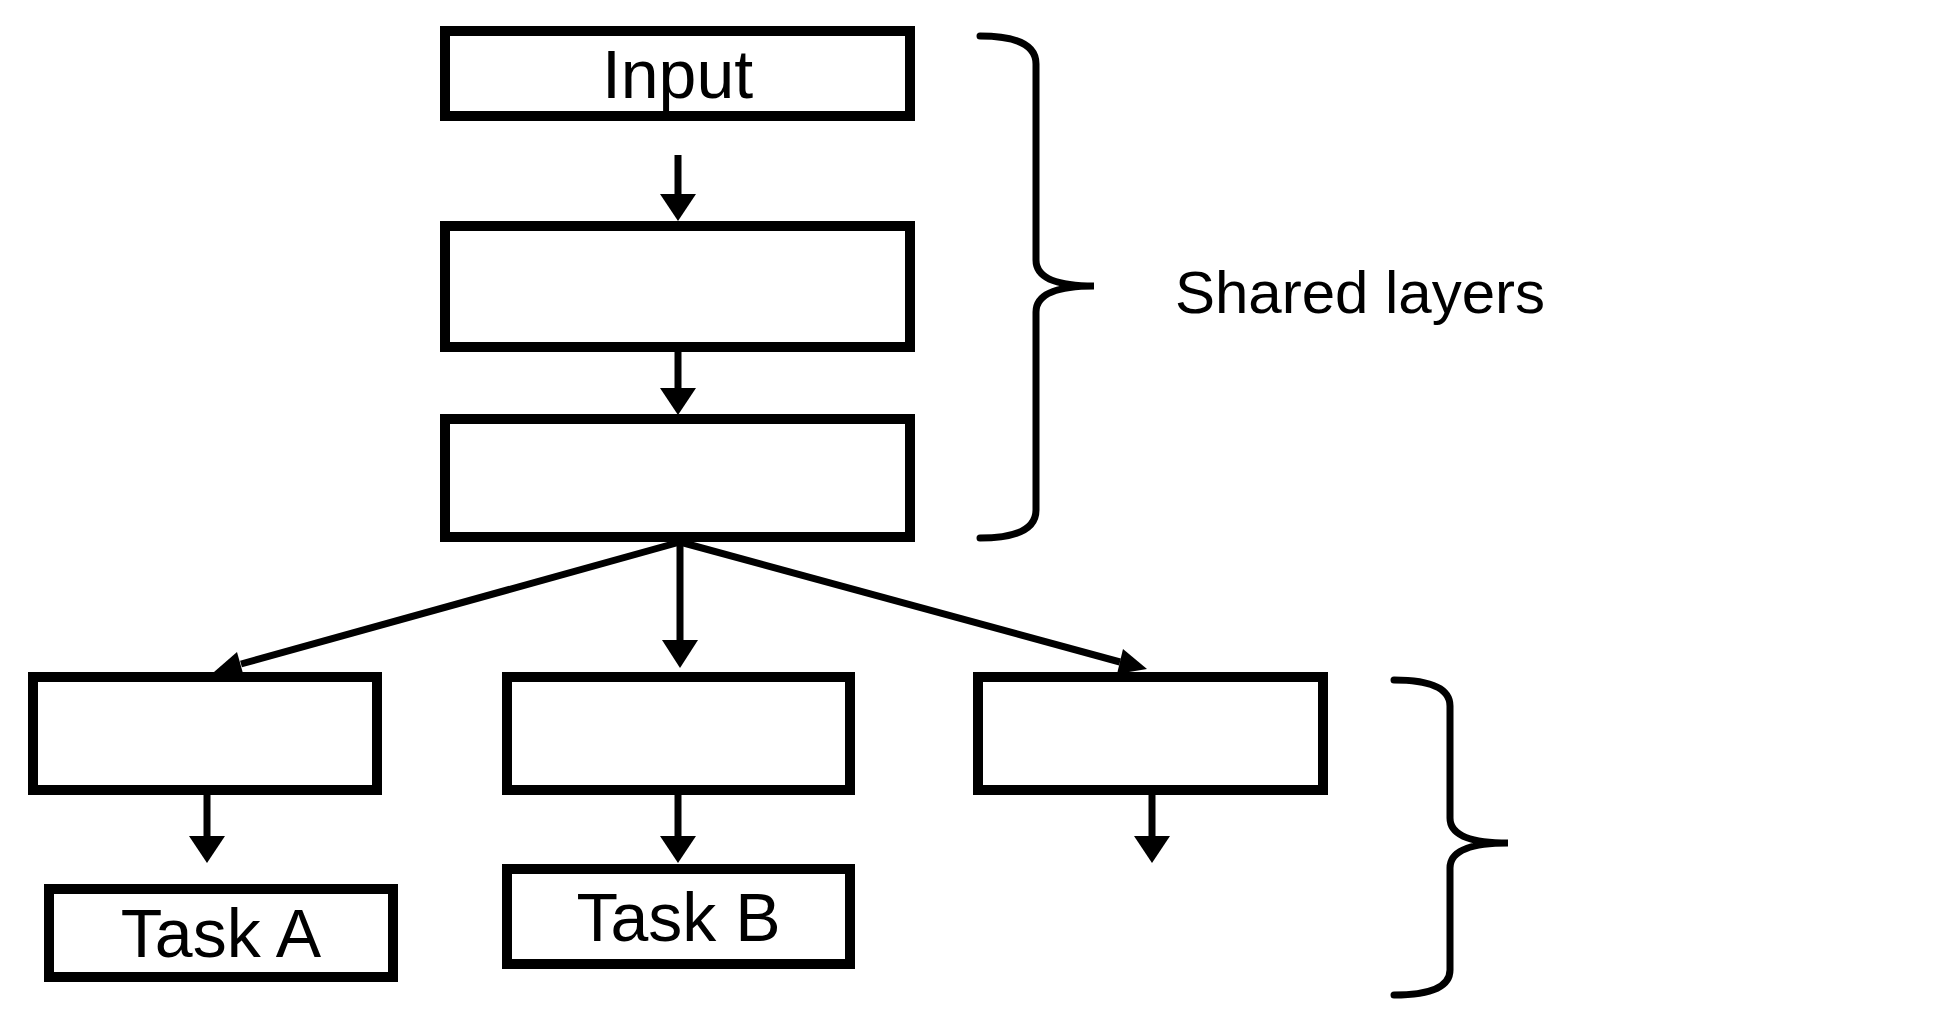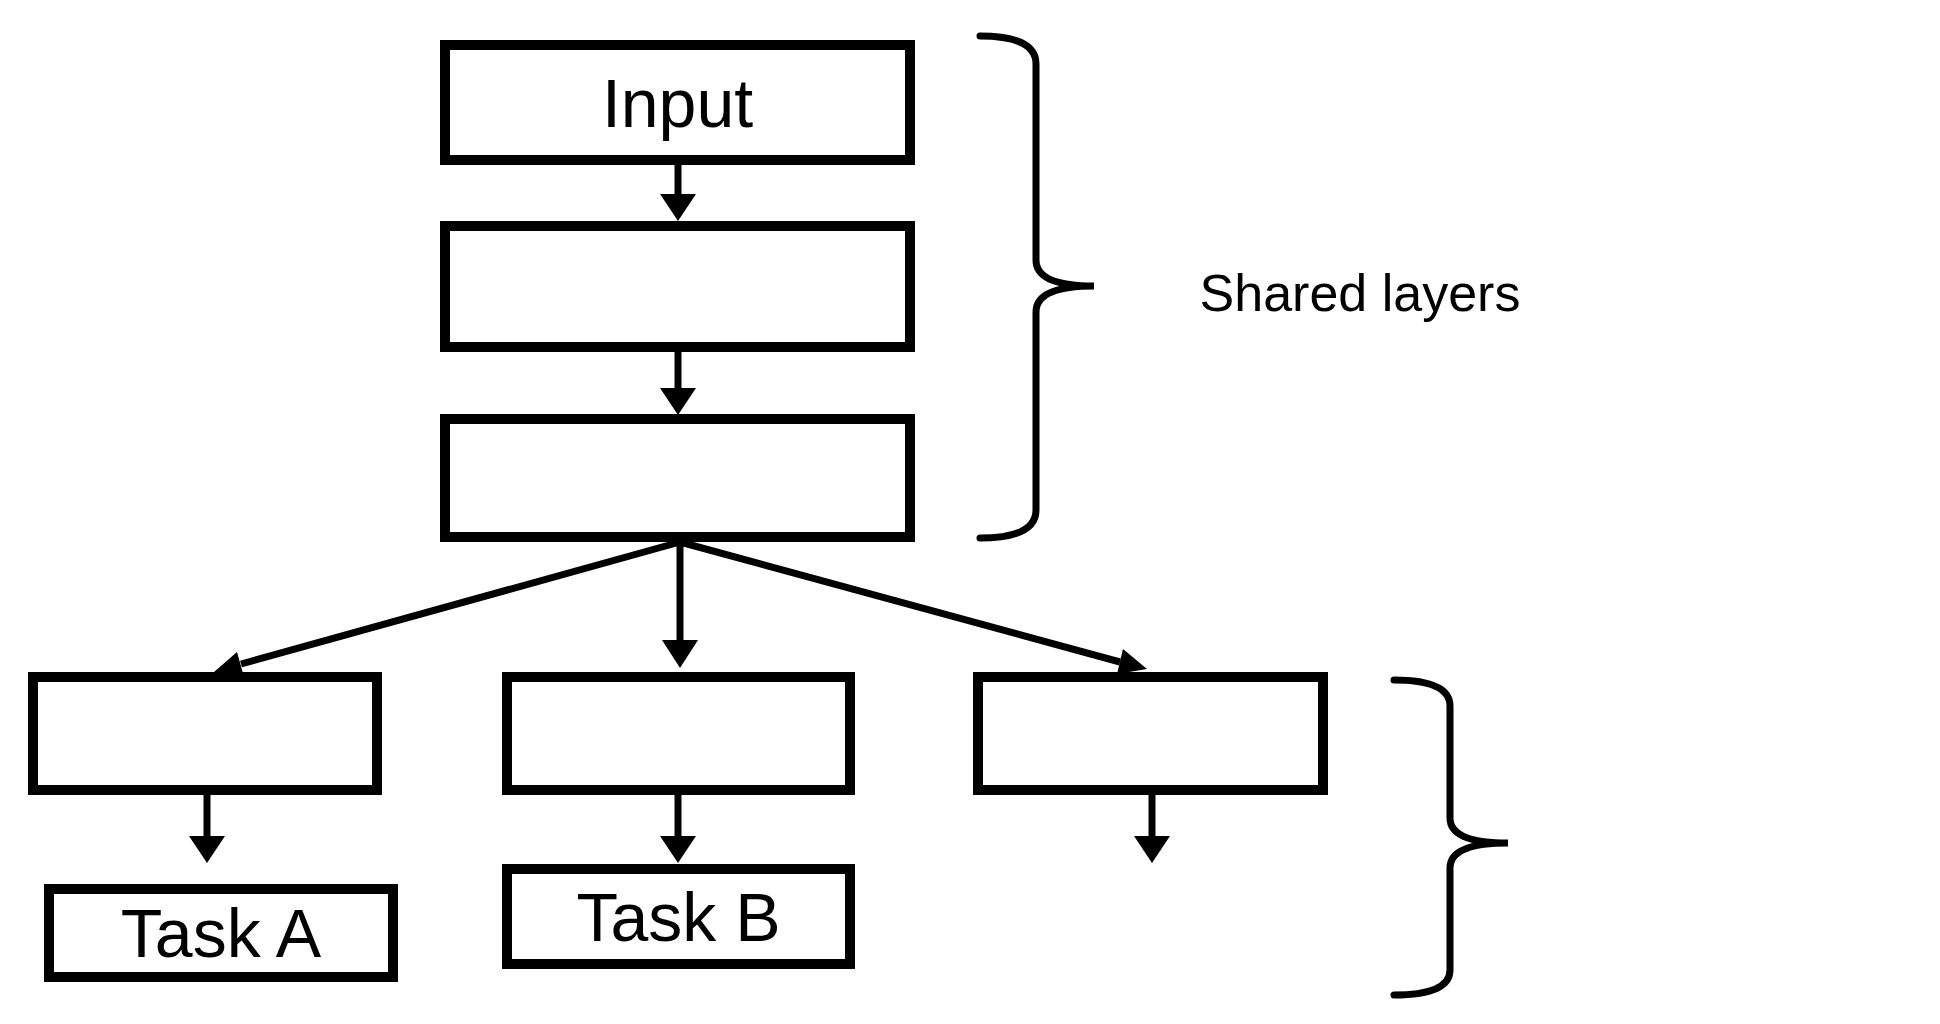--- a/index.html
+++ b/index.html
@@ -20,21 +20,21 @@
     display: flex;
     align-items: center;
     justify-content: center;
     font-size: 68px;
     color: var(--ink);
     white-space: nowrap;
   }
   .brace-label {
     position: absolute;
     color: var(--ink);
-    font-size: 52px;
+    font-size: 60px;
     white-space: nowrap;
   }
   #shared-label {
     left: 1090px; top: 245px; width: 540px; height: 95px;
     display: flex; align-items: center; justify-content: center;
   }
   #task-specific-label {
     left: 1530px; top: 745px; width: 410px;
     text-align: center; line-height: 92px;
   }
@@ -93,21 +93,21 @@
     <g>
       <line x1="1152" y1="795" x2="1152" y2="838"></line>
       <polygon points="1134,836 1170,836 1152,863"></polygon>
     </g>
 
     <path class="brace" d="M 980 36 Q 1036 36 1036 64 L 1036 260 Q 1036 286 1094 286 Q 1036 286 1036 312 L 1036 510 Q 1036 538 980 538"></path>
 
     <path class="brace" d="M 1394 680 Q 1450 680 1450 706 L 1450 818 Q 1450 843 1508 843 Q 1450 843 1450 868 L 1450 970 Q 1450 995 1394 995"></path>
   </svg>
 
-  <div class="node" style="left:440px; top:40px; width:475px; height:125px;">Input</div>
+  <div class="node" style="left:440px; top:26px; width:475px; height:95px;">Input</div>
 
   <div class="node" style="left:440px; top:221px; width:475px; height:131px;"></div>
 
   <div class="node" style="left:440px; top:414px; width:475px; height:128px;"></div>
 
   <div class="node" style="left:28px; top:672px; width:354px; height:123px;"></div>
 
   <div class="node" style="left:502px; top:672px; width:353px; height:123px;"></div>
 
   <div class="node" style="left:973px; top:672px; width:355px; height:123px;"></div>

